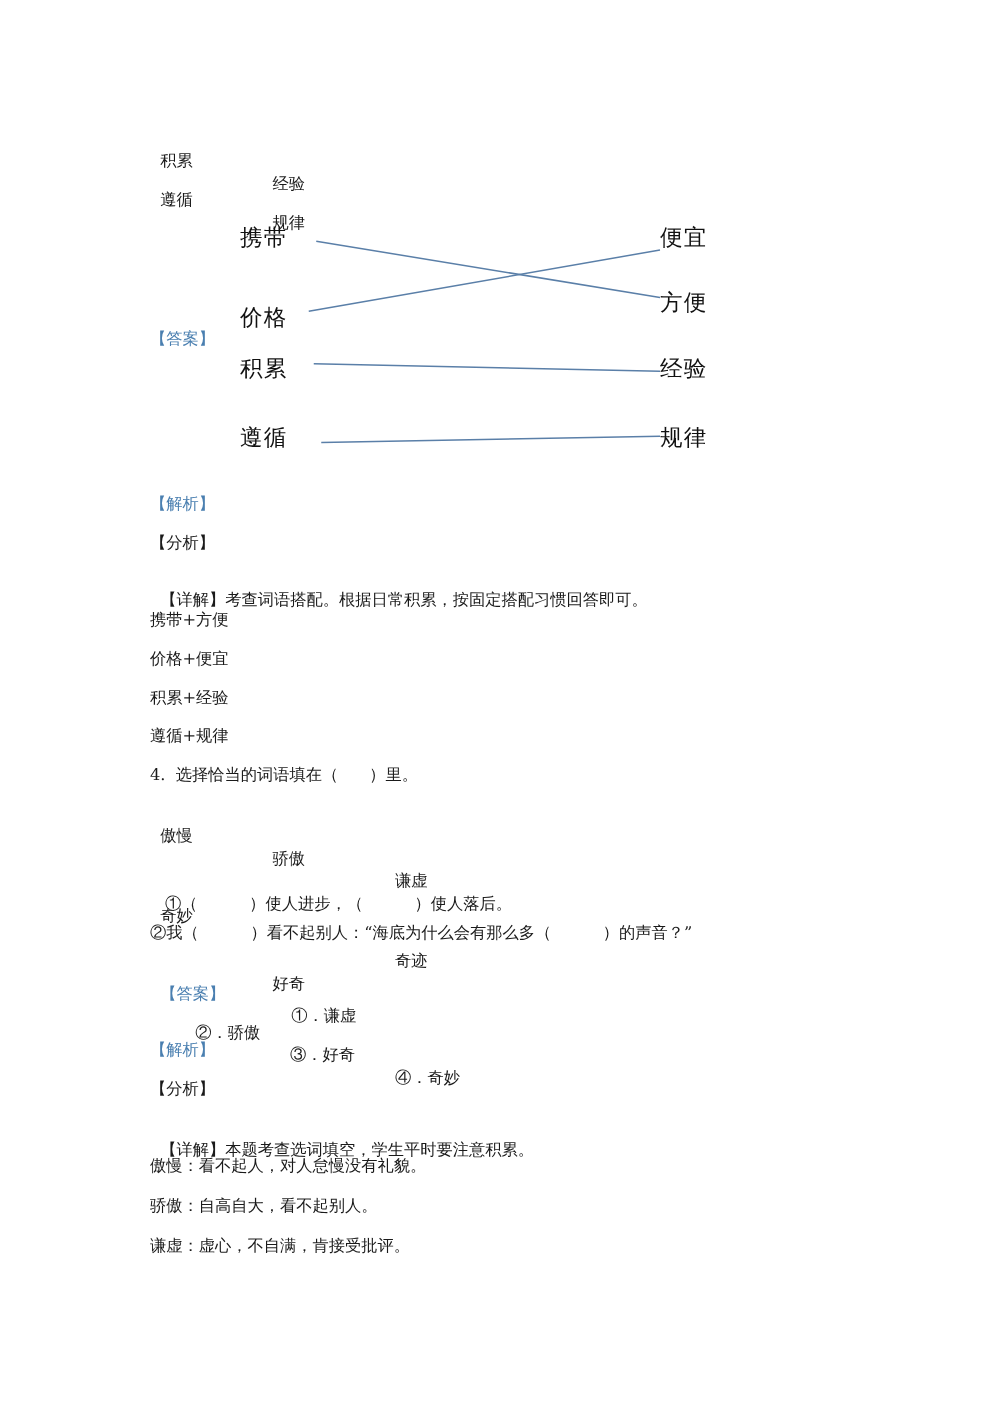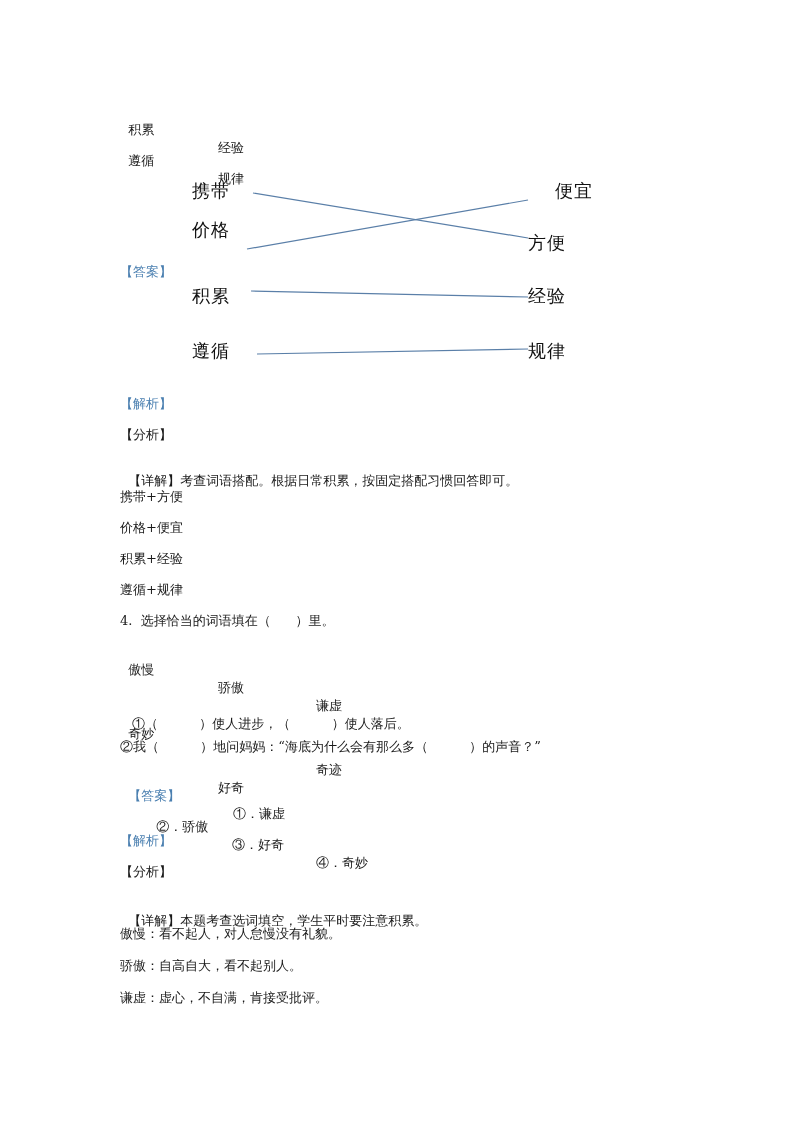--- a/index.html
+++ b/index.html
@@ -31,25 +31,25 @@
 </div>
 <div class="line" style="top:134px;">
   <span>遵循</span>
   <span class="col2" style="left:98px;">规律</span>
 </div>
 
 <div class="match-area">
   <div class="line tag-blue" style="top:263px;">【答案】</div>
 
   <div class="big-word" style="left:192px; top:176px;">携带</div>
-  <div class="big-word" style="left:192px; top:215px;">价格</div>
+  <div class="big-word" style="left:192px; top:240px;">价格</div>
   <div class="big-word" style="left:192px; top:281px;">积累</div>
   <div class="big-word" style="left:192px; top:336px;">遵循</div>
 
-  <div class="big-word" style="left:528px; top:176px;margin-left:27px;">便宜</div>
+  <div class="big-word" style="left:528px; top:176px;">便宜</div>
   <div class="big-word" style="left:528px; top:228px;">方便</div>
   <div class="big-word" style="left:528px; top:281px;">经验</div>
   <div class="big-word" style="left:528px; top:336px;">规律</div>
 
   <svg class="lines" width="793" height="400">
     <line x1="253" y1="193" x2="528" y2="238" stroke="#5a7fa8" stroke-width="1.2"></line>
     <line x1="247" y1="249" x2="528" y2="200" stroke="#5a7fa8" stroke-width="1.2"></line>
     <line x1="251" y1="291" x2="528" y2="297" stroke="#5a7fa8" stroke-width="1.2"></line>
     <line x1="257" y1="354" x2="528" y2="349" stroke="#5a7fa8" stroke-width="1.2"></line>
   </svg>
@@ -70,21 +70,21 @@
   <span>傲慢</span>
   <span class="col2" style="left:98px;">骄傲</span>
   <span class="col2" style="left:196px;">谦虚</span>
 </div>
 <div class="line" style="top:715px;margin-left:12px;">①（          ）使人进步，（          ）使人落后。</div>
 <div class="line" style="top:707px;">
   <span>奇妙</span>
   <span class="col2" style="left:98px;margin-top:36px;">好奇</span>
   <span class="col2" style="left:196px;">奇迹</span>
 </div>
-<div class="line" style="top:738px;">②我（          ）地问妈妈：“海底为什么会有那么多（          ）的声音？”</div>
+<div class="line" style="top:738px;">②我（          ）看不起别人：“海底为什么会有那么多（          ）的声音？”</div>
 
 <div class="line" style="top:769px;">
   <span class="tag-blue">【答案】</span>
   <span class="col2" style="left:84px;margin-left:29px;">①．谦虚</span>
 </div>
 <div class="line" style="top:800px; left:148px;">
   <span>②．骄傲</span>
   <span class="col2" style="left:84px;">③．好奇</span>
   <span class="col2" style="left:168px;">④．奇妙</span>
 </div>

